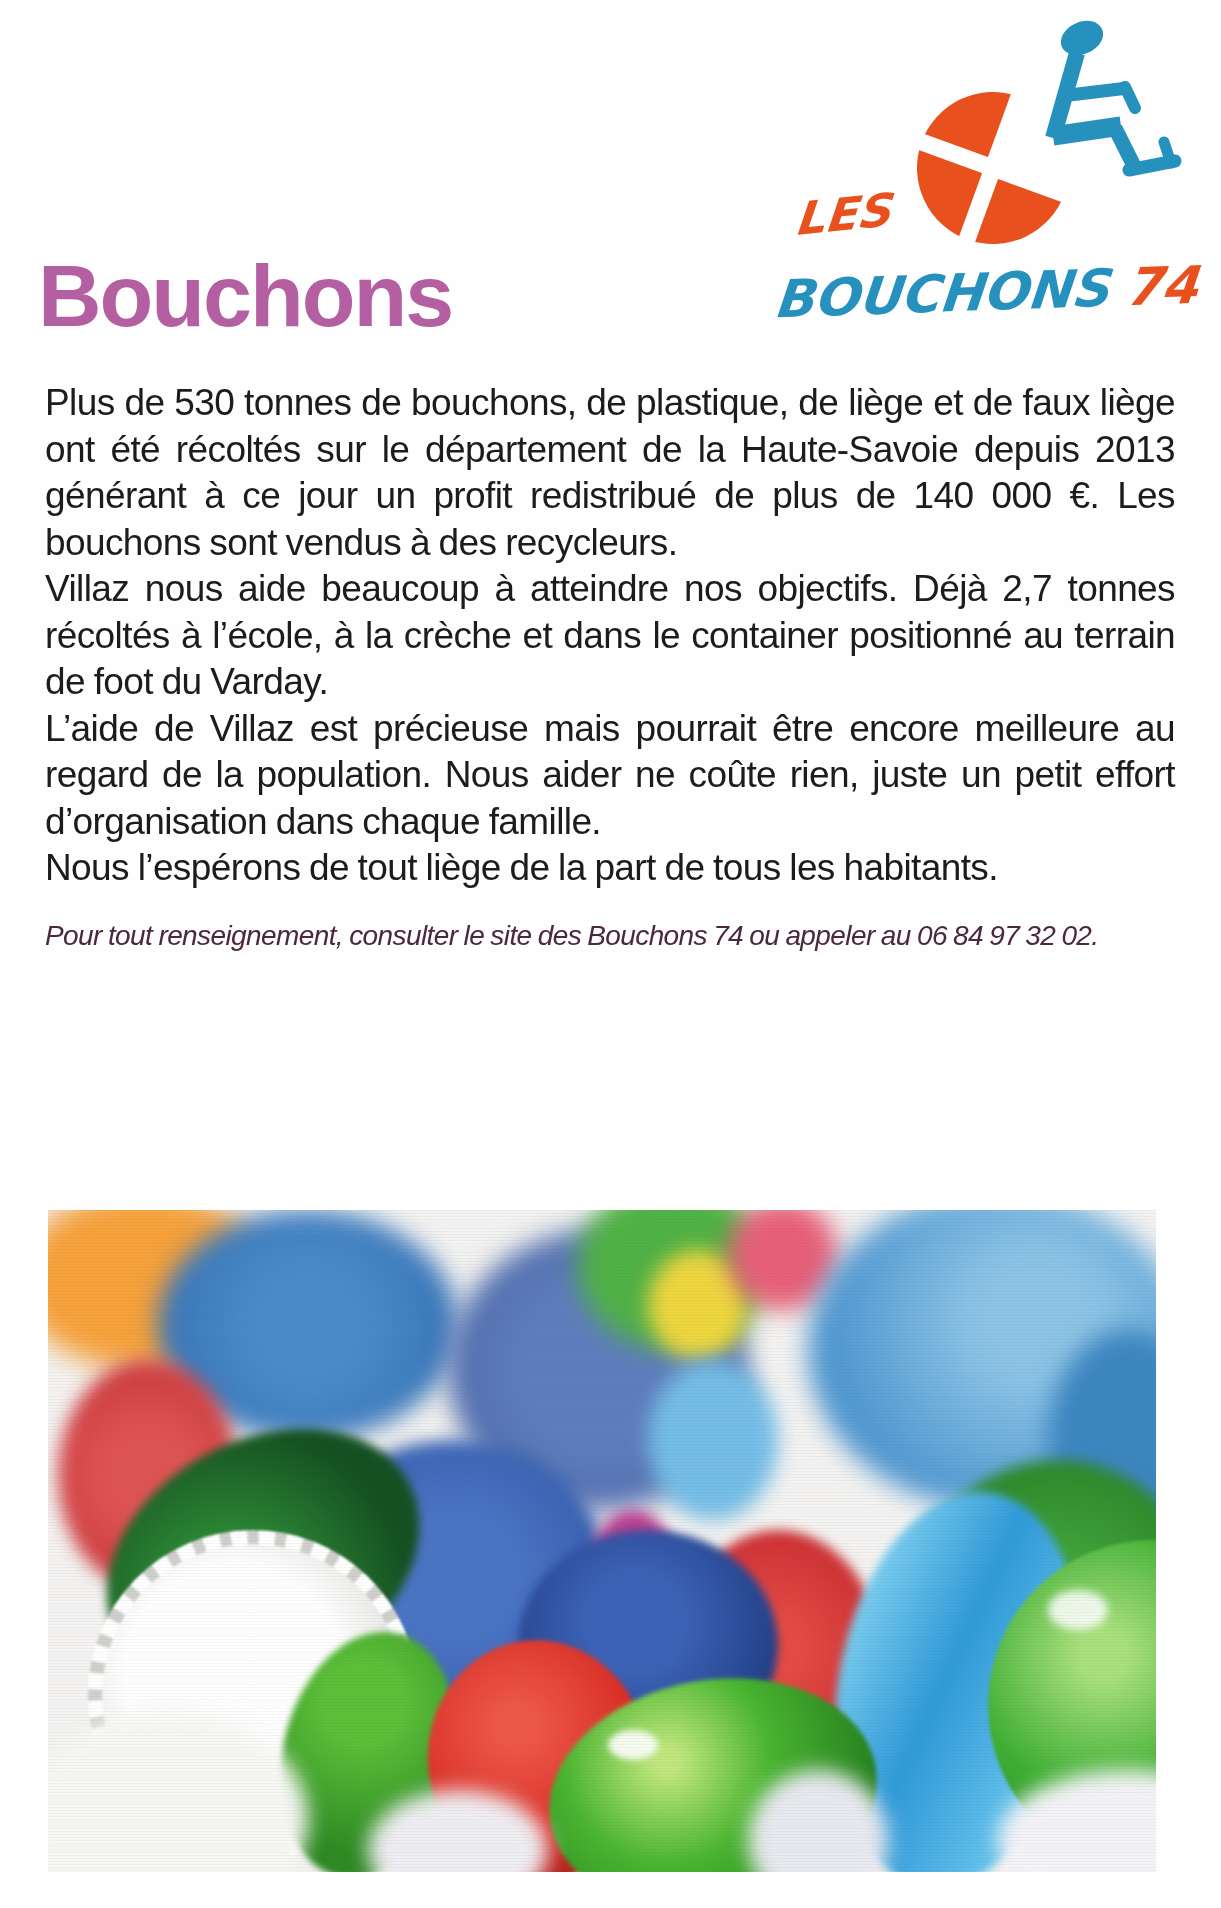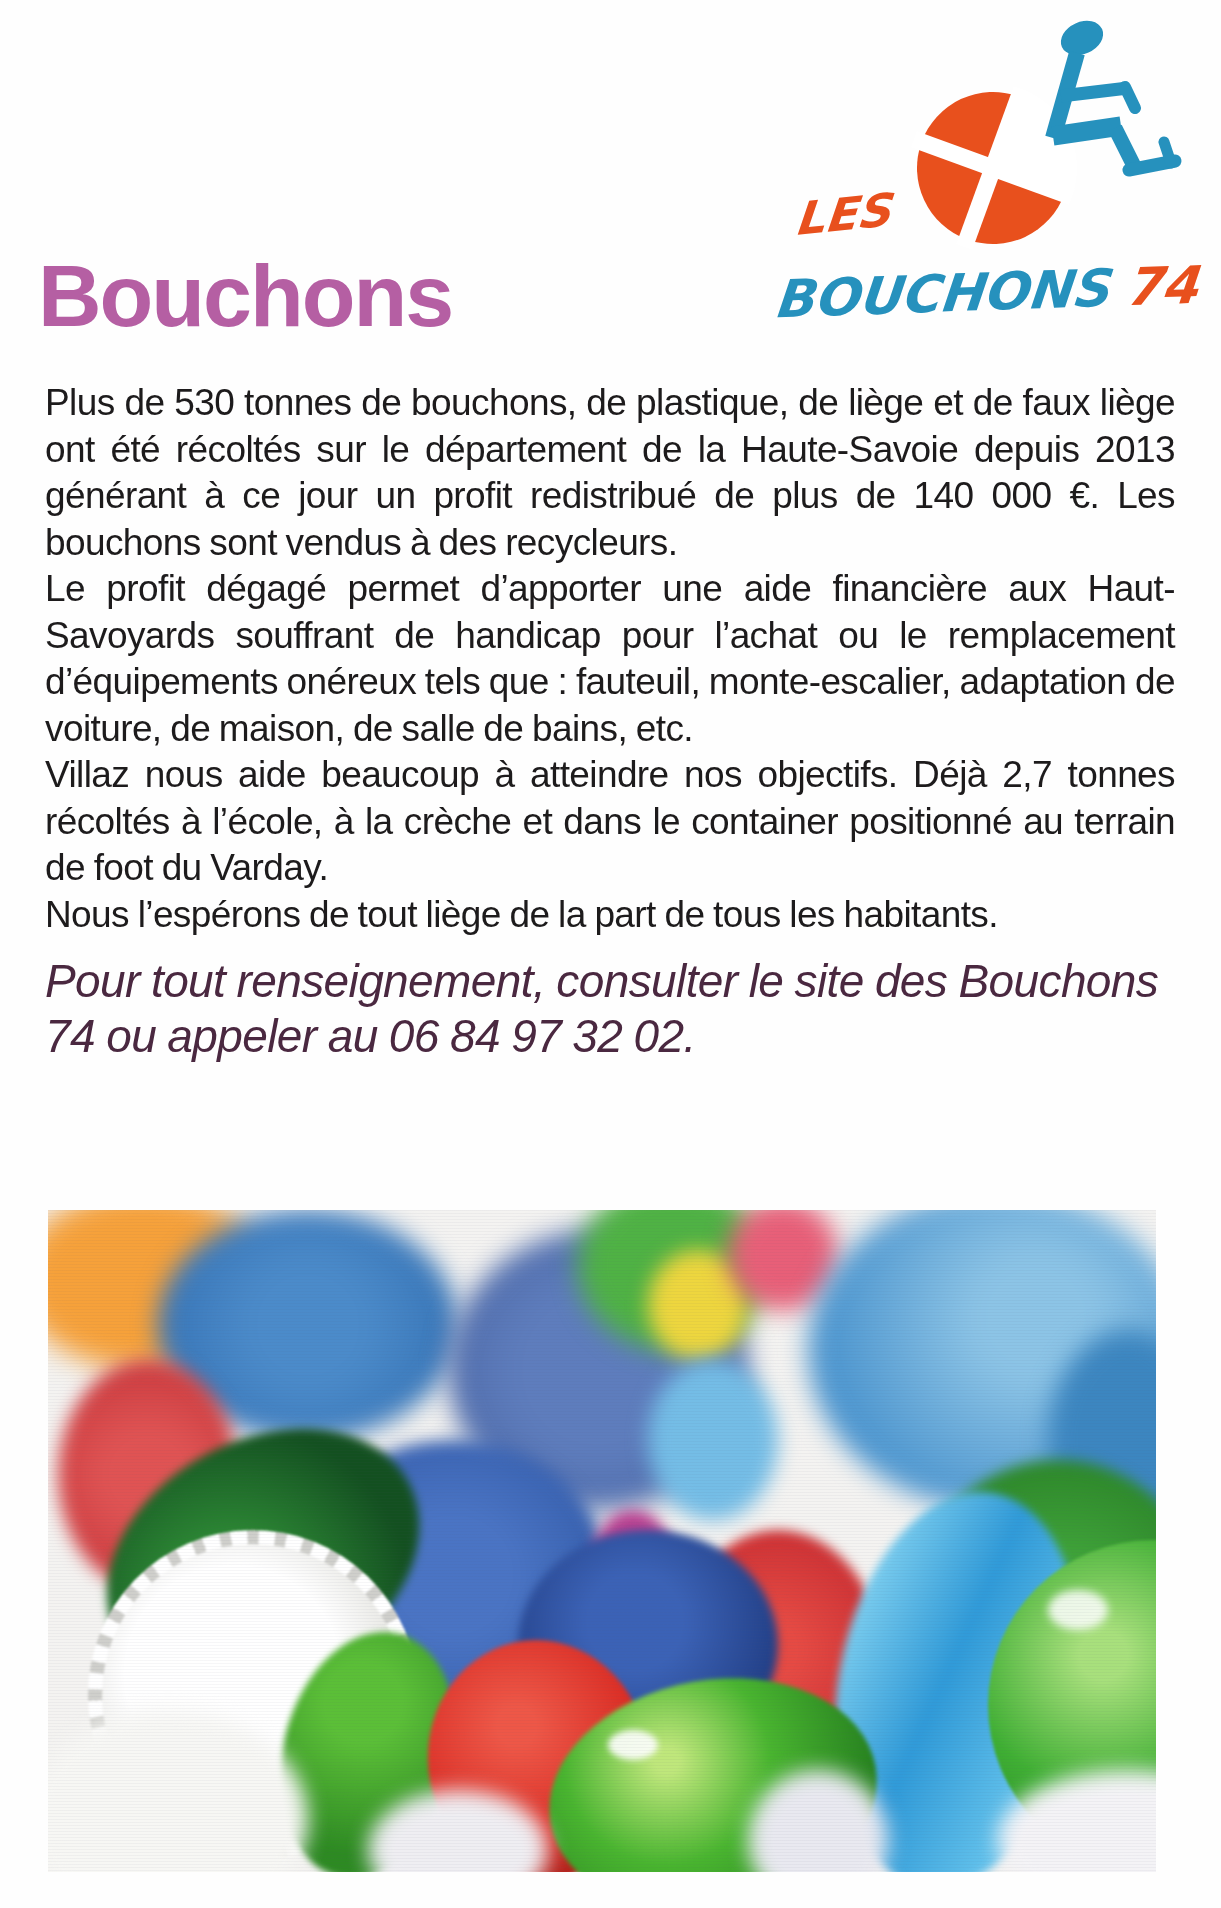--- a/index.html
+++ b/index.html
@@ -42,21 +42,21 @@
   .article{
     position:absolute;left:45px;top:380px;width:1130px;
     color:var(--c-body_text,#1d1b1c);
     font-size:37px;line-height:46.5px;letter-spacing:-0.6px;word-spacing:-1px;
     text-align:justify;
   }
   .article p{margin:0;}
   .note{
     margin-top:16px !important;
     font-style:italic;
-    font-size:46px;line-height:55px;
+    font-size:28px;line-height:55px;
     color:var(--c-note,#4a2840);
     text-align:left;
   }
   
   .photo{
     position:absolute;left:48px;top:1210px;width:1108px;height:662px;
     background:#f4f3f1;overflow:hidden;
   }
   .photo::after{ 
     content:"";position:absolute;inset:0;z-index:60;pointer-events:none;
@@ -102,22 +102,22 @@
       </g>
     </svg>
     <span class="logo-les">LES</span>
     <div class="logo-line">
       <span class="logo-bouchons">BOUCHONS</span><span class="logo-74">74</span>
     </div>
   </div>
 
   <main class="article">
     <p>Plus de 530 tonnes de bouchons, de plastique, de liège et de faux liège ont été récoltés sur le département de la Haute-Savoie depuis 2013 générant à ce jour un profit redistribué de plus de 140 000 €. Les bouchons sont vendus à des recycleurs.</p>
-    <p>Le profit dégagé permet d’apporter une aide financière aux Haut-Savoyards souffrant de handicap pour l’achat ou le remplacement d’équipements onéreux tels que : fauteuil, monte-escalier, adaptation de voiture, de maison, de salle de bains, etc.</p>
     <p>Villaz nous aide beaucoup à atteindre nos objectifs. Déjà 2,7 tonnes récoltés à l’école, à la crèche et dans le container positionné au terrain de foot du Varday.</p>
+    <p>L’aide de Villaz est précieuse mais pourrait être encore meilleure au regard de la population. Nous aider ne coûte rien, juste un petit effort d’organisation dans chaque famille.</p>
     <p>Nous l’espérons de tout liège de la part de tous les habitants.</p>
     <p class="note">Pour tout renseignement, consulter le site des Bouchons 74 ou appeler au 06 84 97 32 02.</p>
   </main>
 
   <figure class="photo">
 
     <i class="bl" style="left:-30px;top:-20px;width:250px;height:180px;background:#f6a13a;filter:blur(14px)"></i>
     <i class="bl" style="left:110px;top:0;width:300px;height:230px;background:radial-gradient(circle,#4b8bca 30%,#2f6cb0);filter:blur(12px)"></i>
     <i class="bl" style="left:400px;top:20px;width:300px;height:280px;background:radial-gradient(circle,#5e7dbd 40%,#46619f);filter:blur(13px)"></i>
     <i class="bl" style="left:530px;top:-30px;width:190px;height:170px;background:#4fb244;filter:blur(13px)"></i>

